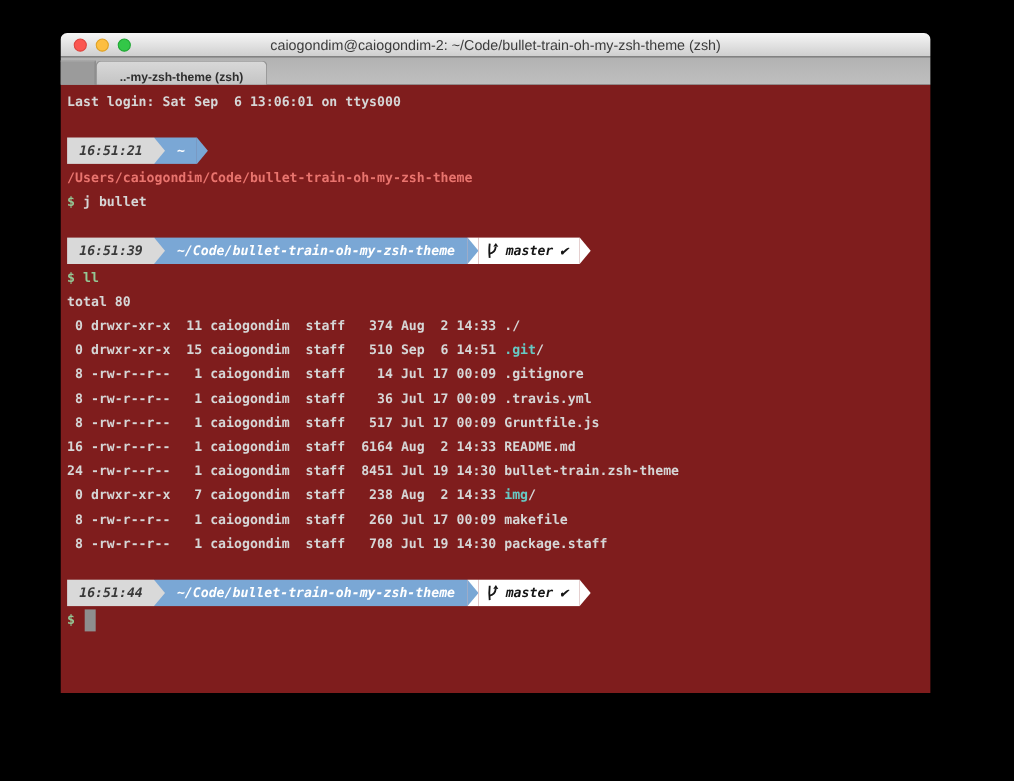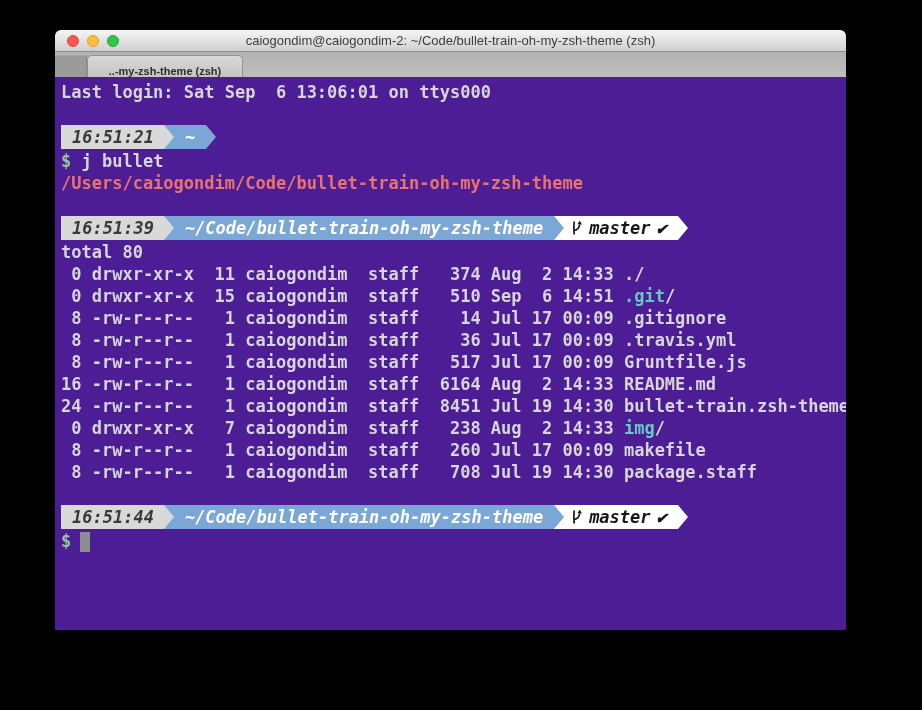--- a/index.html
+++ b/index.html
@@ -40,22 +40,22 @@
     background:linear-gradient(#d8d8d8,#c4c4c4);
     border:1px solid #939393; border-bottom:none; border-radius:5px 5px 0 0;
     display:flex; align-items:flex-end; justify-content:center;
   }
   .tab span {
     font-family:"Liberation Sans",sans-serif; font-size:11px; font-weight:bold; color:#2e2e2e;
   }
 
   
   .terminal {
-    height:553px; background:#4c1d95; padding:4px 0 0 6px;
-    font-size:17px; font-weight:bold; color:#d6d6d6;
+    height:553px; background:#7f1d1d; padding:4px 0 0 6px;
+    font-size:12px; font-weight:bold; color:#d6d6d6;
   }
   .term-line { height:22px; line-height:22px; white-space:pre; }
   .blank { height:21px; }
   .green { color:#94c795; }
   .red-out { color:#e9746e; }
   .dirname { color:#67c9c4; }
 
   
   .prompt-line { height:26px; display:flex; align-items:center; }
   .seg { height:24px; line-height:24px; white-space:pre;font-style:italic; }
@@ -99,41 +99,42 @@
     <div class="term-line"><span>Last login: Sat Sep  6 13:06:01 on ttys000</span></div>
     <div class="blank"></div>
 
     <div class="prompt-line">
       <span class="seg time">16:51:21</span>
       <span class="arr gray-blue"></span>
       <span class="seg dir">~</span>
       <span class="arr blue-end"></span>
     </div>
 
+    <div class="term-line red-out"><span>/Users/caiogondim/Code/bullet-train-oh-my-zsh-theme</span></div>
     <div class="term-line"><span class="green">$</span><span> </span><span>j bullet</span></div>
-    <div class="term-line red-out"><span>/Users/caiogondim/Code/bullet-train-oh-my-zsh-theme</span></div>
     <div class="blank"></div>
 
     <div class="prompt-line">
       <span class="seg time">16:51:39</span>
       <span class="arr gray-blue"></span>
       <span class="seg dir">~/Code/bullet-train-oh-my-zsh-theme</span>
       <span class="arr blue-white"></span>
       <span class="seg git">
         <svg class="branch-icon" width="12" height="16" viewBox="0 0 12 16">
           <path d="M3.2 1.5 Q2.4 8 3.2 14.5" stroke="#161616" stroke-width="1.7" fill="none"></path>
           <path d="M3.2 10.5 Q8.2 9.5 8.6 4.5" stroke="#161616" stroke-width="1.7" fill="none"></path>
           <path d="M6.4 4.2 L8.8 0.8 L11 4.4 Z" fill="#161616"></path>
         </svg>
         <span>master</span>
         <span>✔</span>
       </span>
       <span class="arr white-end"></span>
     </div>
 
+    <div class="term-line"><span class="green">$</span><span> </span><span class="green">ll</span></div>
     <div class="term-line"><span>total 80</span></div>
 
     <div class="term-line"><span> 0 drwxr-xr-x  11 caiogondim  staff   374 Aug  2 14:33 </span><span>./</span><span></span></div>
     <div class="term-line"><span> 0 drwxr-xr-x  15 caiogondim  staff   510 Sep  6 14:51 </span><span class="dirname">.git</span><span>/</span></div>
     <div class="term-line"><span> 8 -rw-r--r--   1 caiogondim  staff    14 Jul 17 00:09 </span><span>.gitignore</span><span></span></div>
     <div class="term-line"><span> 8 -rw-r--r--   1 caiogondim  staff    36 Jul 17 00:09 </span><span>.travis.yml</span><span></span></div>
     <div class="term-line"><span> 8 -rw-r--r--   1 caiogondim  staff   517 Jul 17 00:09 </span><span>Gruntfile.js</span><span></span></div>
     <div class="term-line"><span>16 -rw-r--r--   1 caiogondim  staff  6164 Aug  2 14:33 </span><span>README.md</span><span></span></div>
     <div class="term-line"><span>24 -rw-r--r--   1 caiogondim  staff  8451 Jul 19 14:30 </span><span>bullet-train.zsh-theme</span><span></span></div>
     <div class="term-line"><span> 0 drwxr-xr-x   7 caiogondim  staff   238 Aug  2 14:33 </span><span class="dirname">img</span><span>/</span></div>

